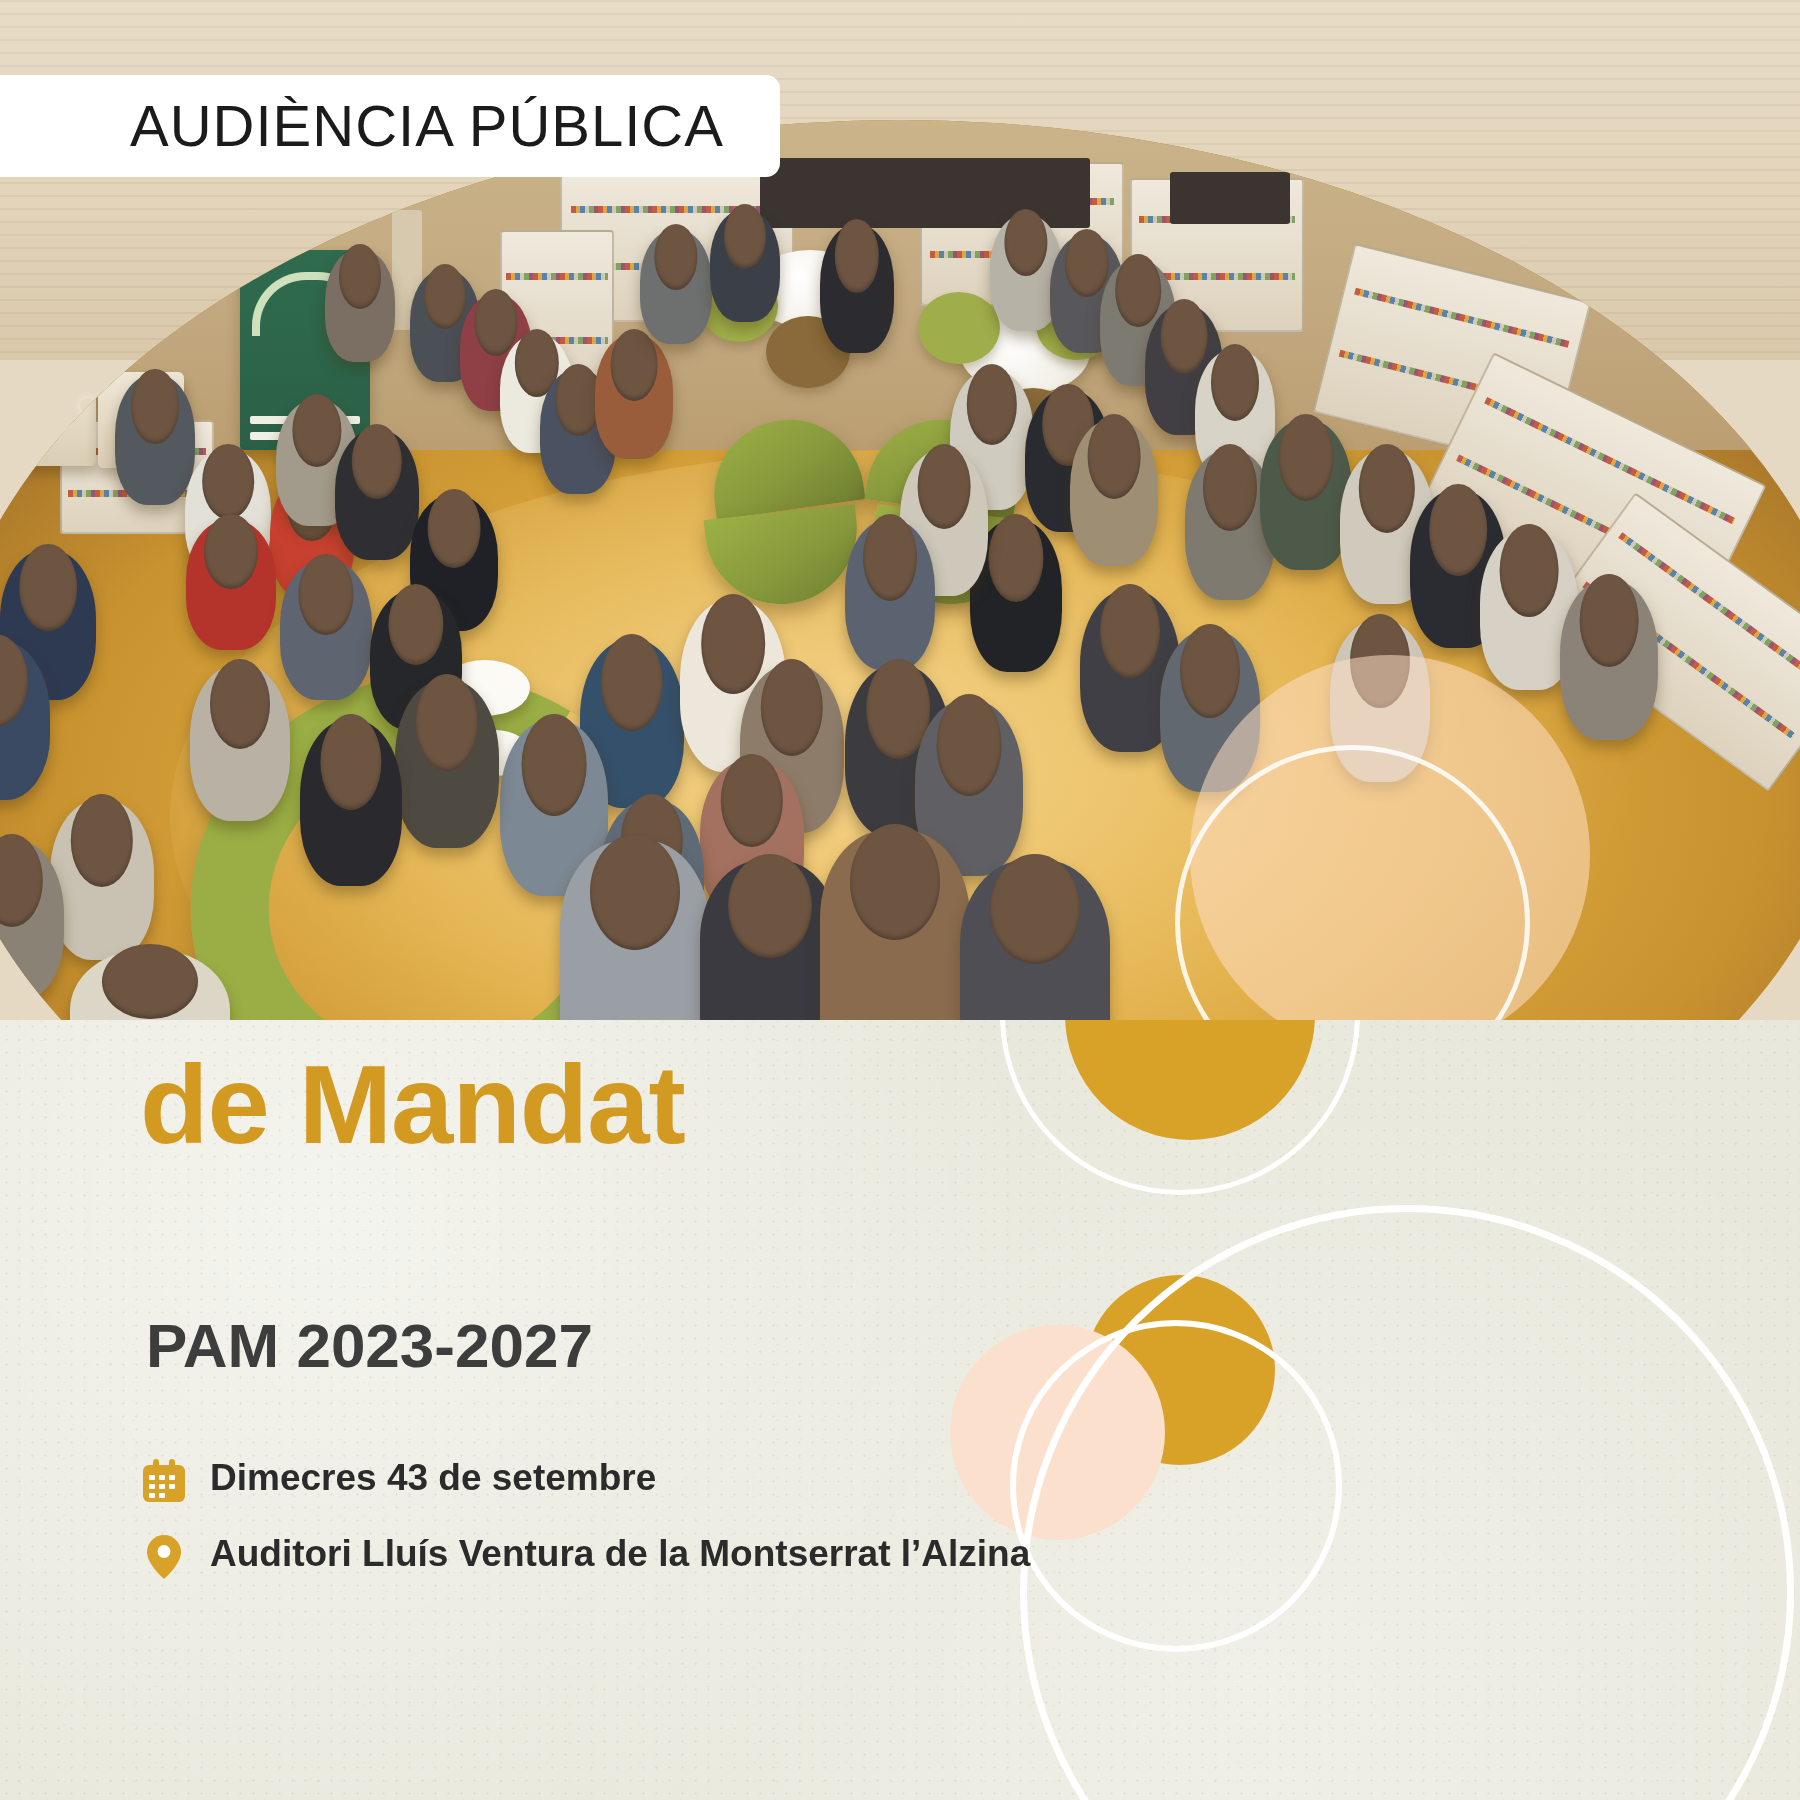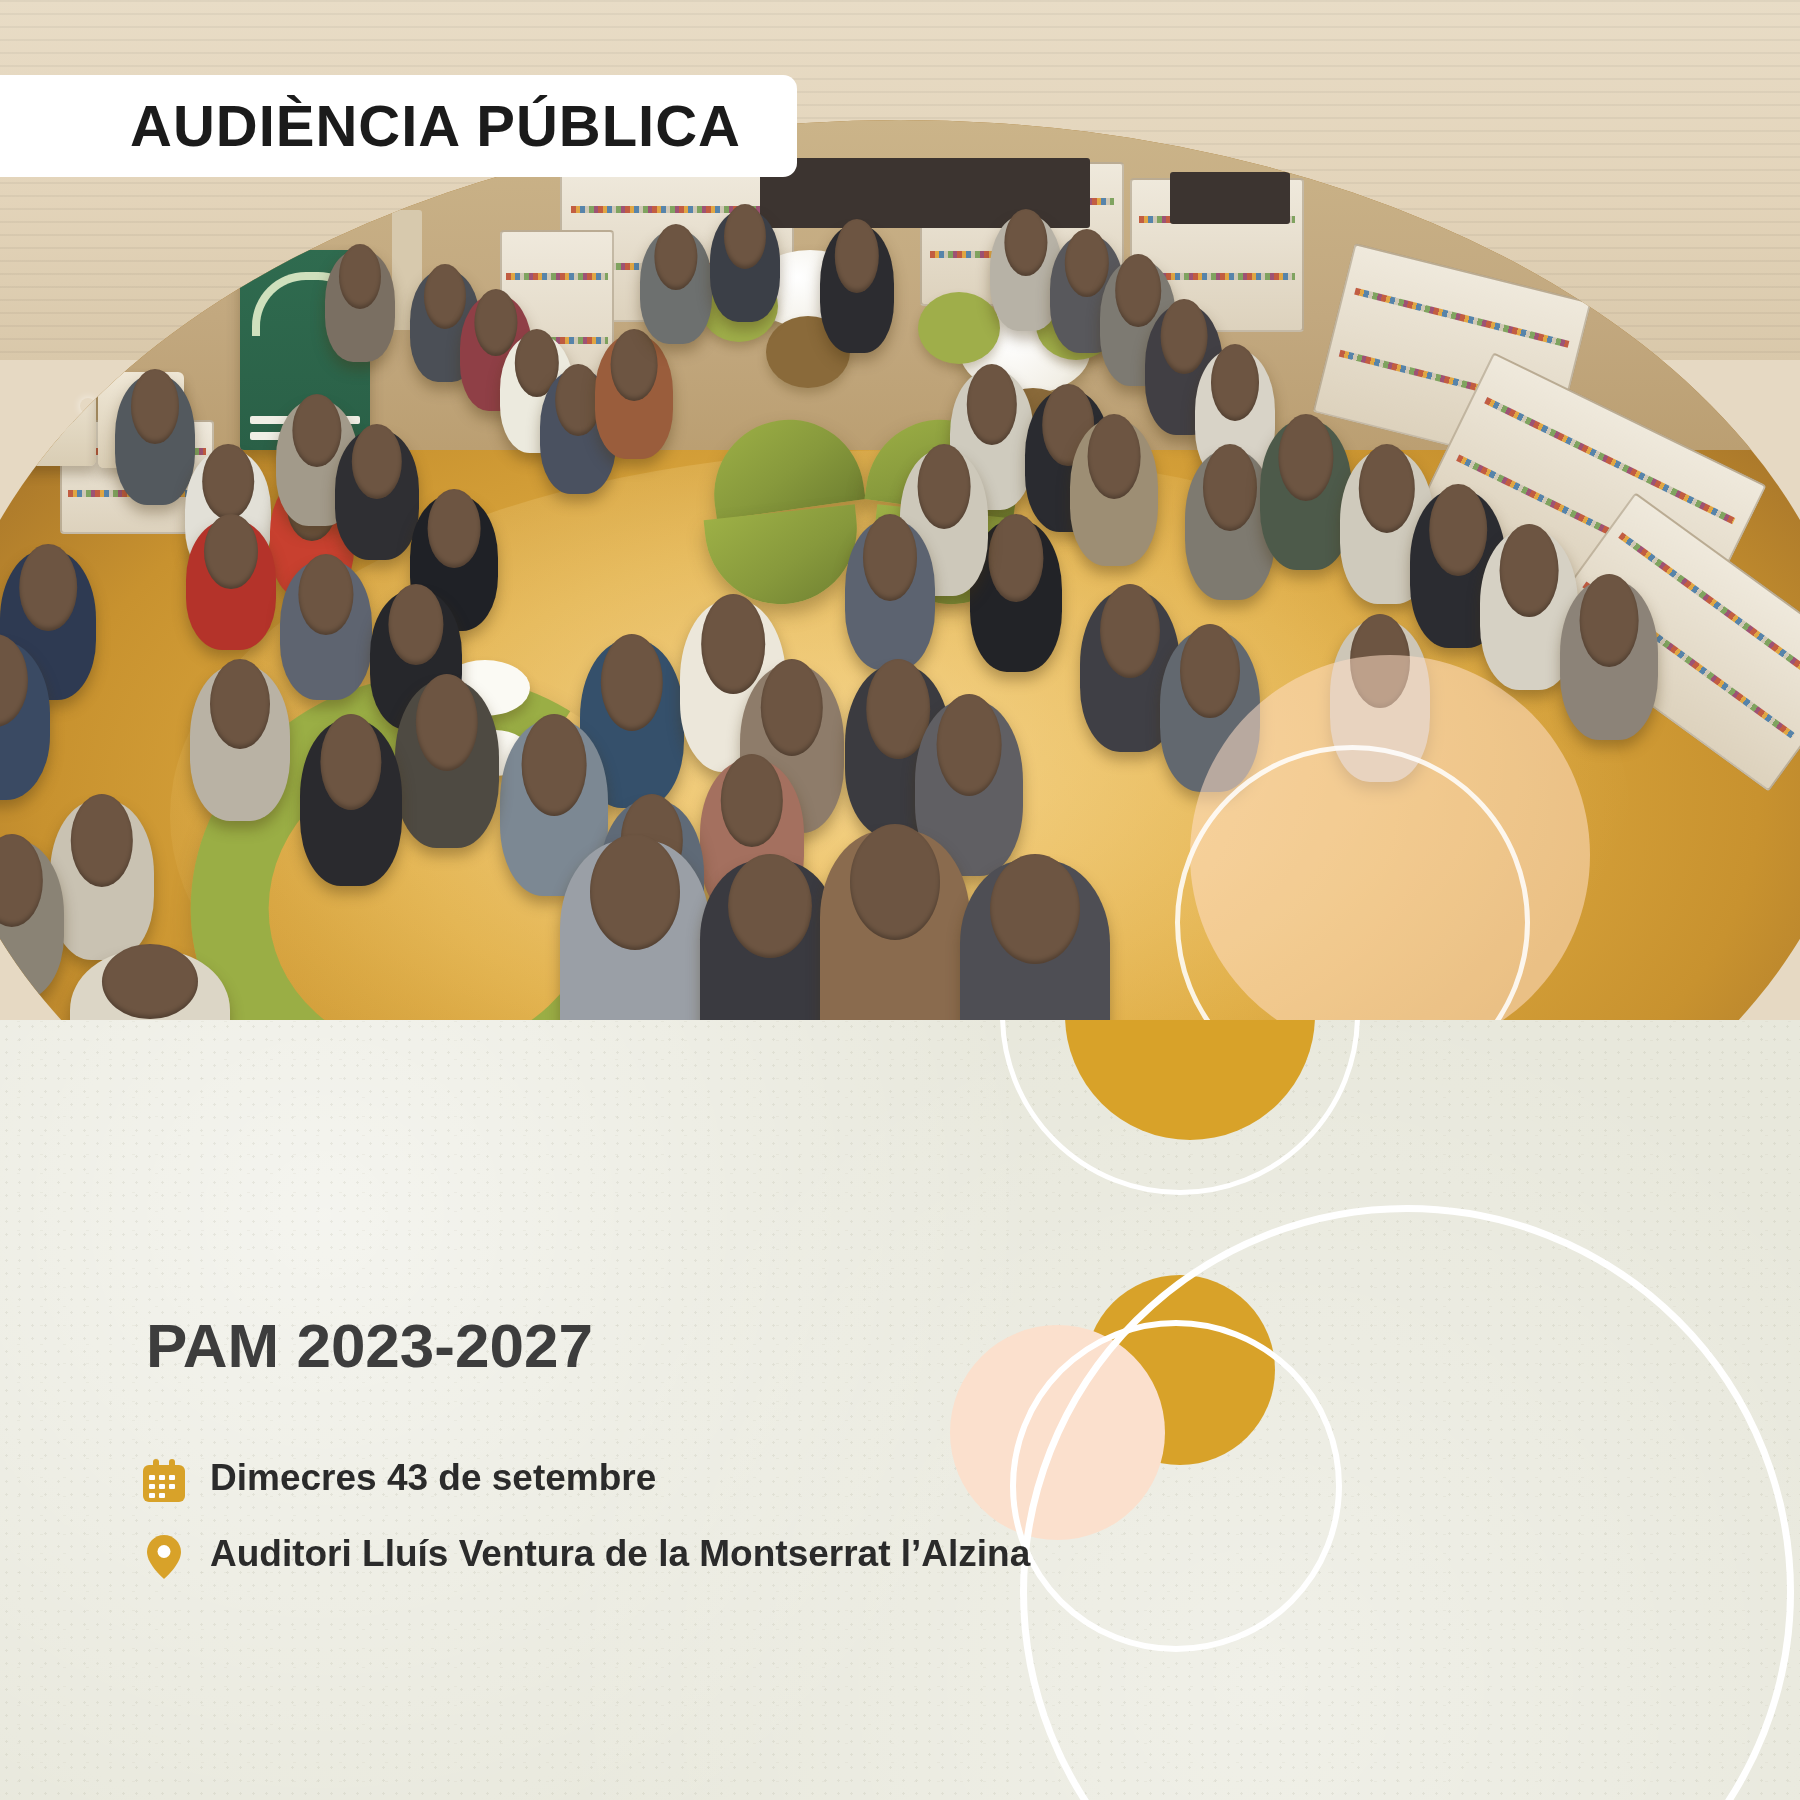--- a/index.html
+++ b/index.html
@@ -196,21 +196,21 @@
     position: absolute;
     left: 0;
     top: 75px;
     background: #ffffff;
     padding: 22px 56px 22px 130px;
     border-radius: 0 14px 14px 0;
     z-index: 40;
   }
   .badge-text {
     font-size: 58px;
-    font-weight: bold;
+    font-weight: normal;
     letter-spacing: 1px;
     color: #1b1b1b;
     line-height: 1;
     white-space: nowrap;
     text-align: right;
   }
 
   .title {
     position: absolute;
     left: 140px;
@@ -518,20 +518,21 @@
     <div class="deco" style="left:1065px; top:-130px; width:250px; height:250px; background:#d8a229;"></div>
     <div class="deco deco-outline" style="left:1000px; top:-185px; width:350px; height:350px;"></div>
 
     <div class="deco" style="left:1085px; top:255px; width:190px; height:190px; background:#d8a229;"></div>
     <div class="deco" style="left:950px; top:305px; width:215px; height:215px; background:#fbe0cd;"></div>
     <div class="deco deco-outline" style="left:1020px; top:185px; width:760px; height:760px; border-width:7px;"></div>
     <div class="deco deco-outline" style="left:1010px; top:300px; width:320px; height:320px; border-width:6px;"></div>
   </div>
 
   <div class="title">
+    <div>de Mandat</div>
   </div>
   <div class="subtitle">PAM 2023-2027</div>
 
   <div class="details">
 
     <div class="detail-row">
       <span class="detail-icon">
         <svg viewBox="0 0 48 48" width="48" height="48" aria-hidden="true">
           <rect x="3" y="8" width="42" height="37" rx="6" fill="#d8a229"></rect>
           <rect x="13" y="2" width="6" height="11" rx="3" fill="#d8a229"></rect>

